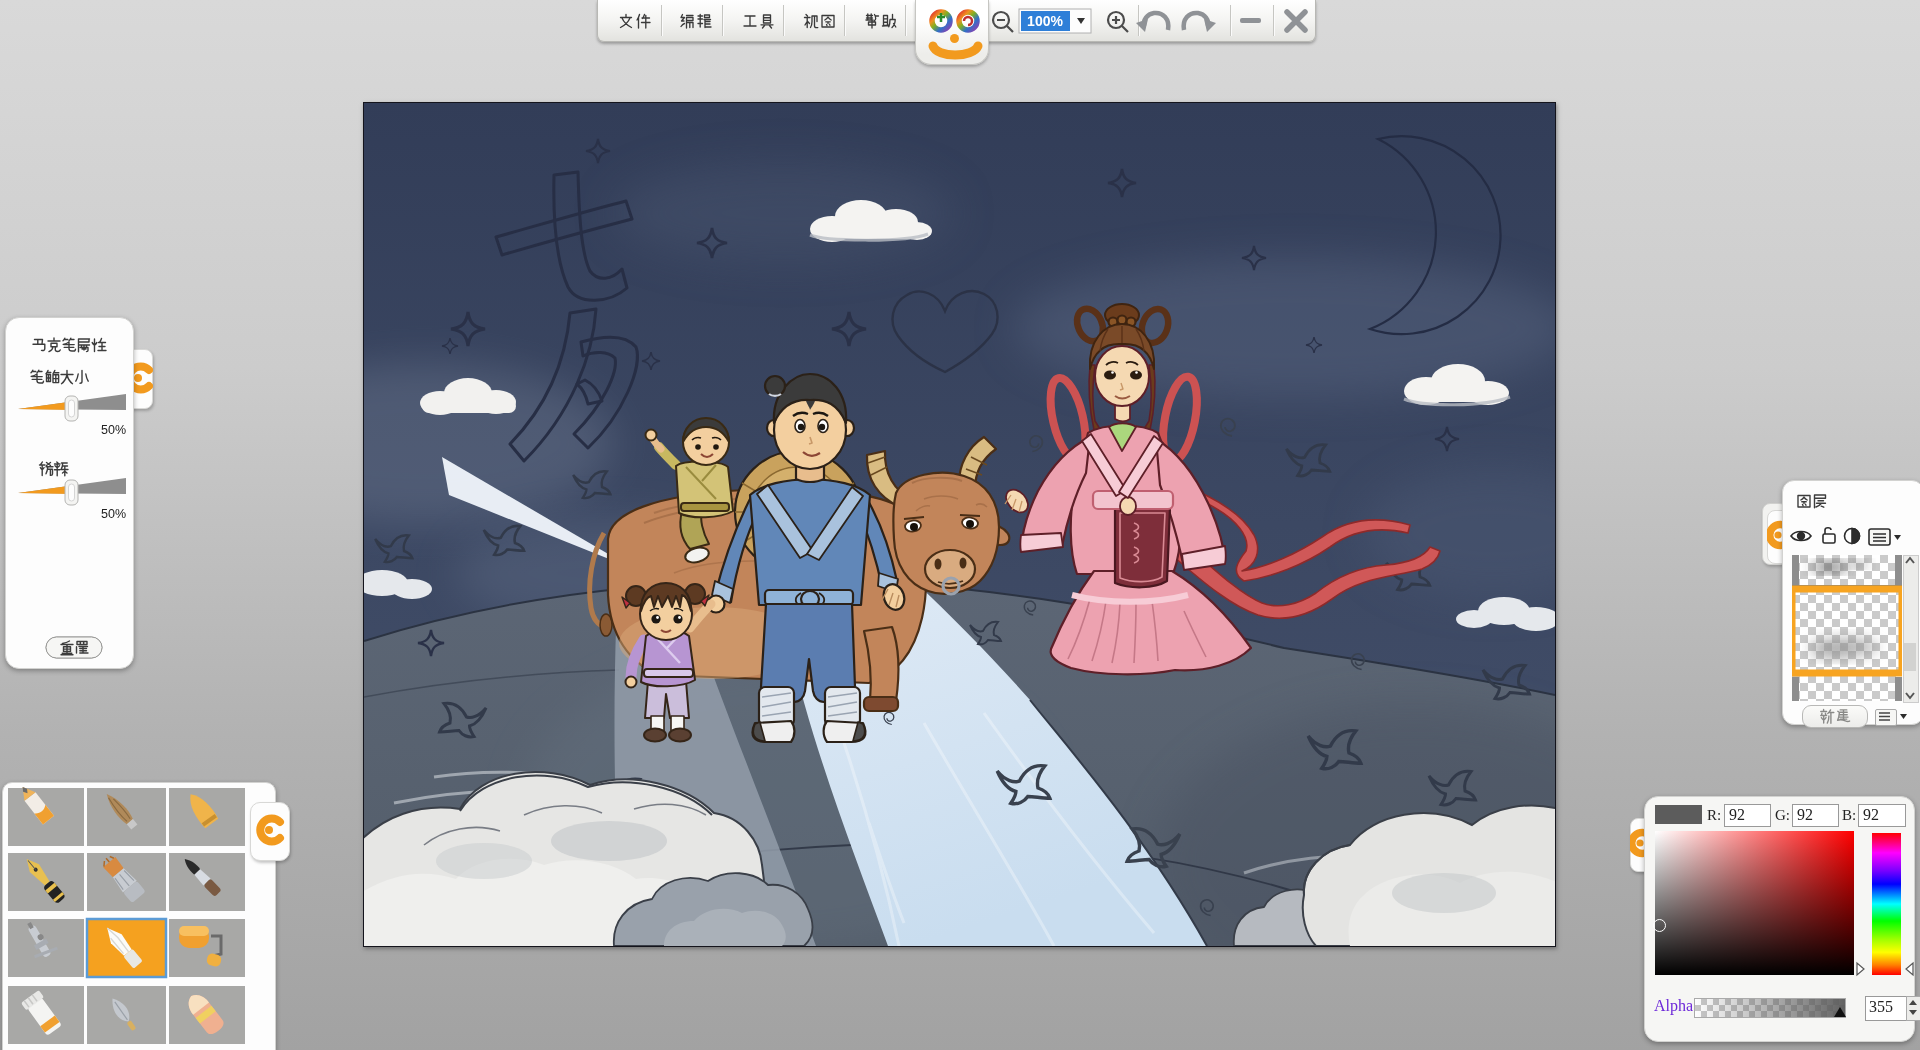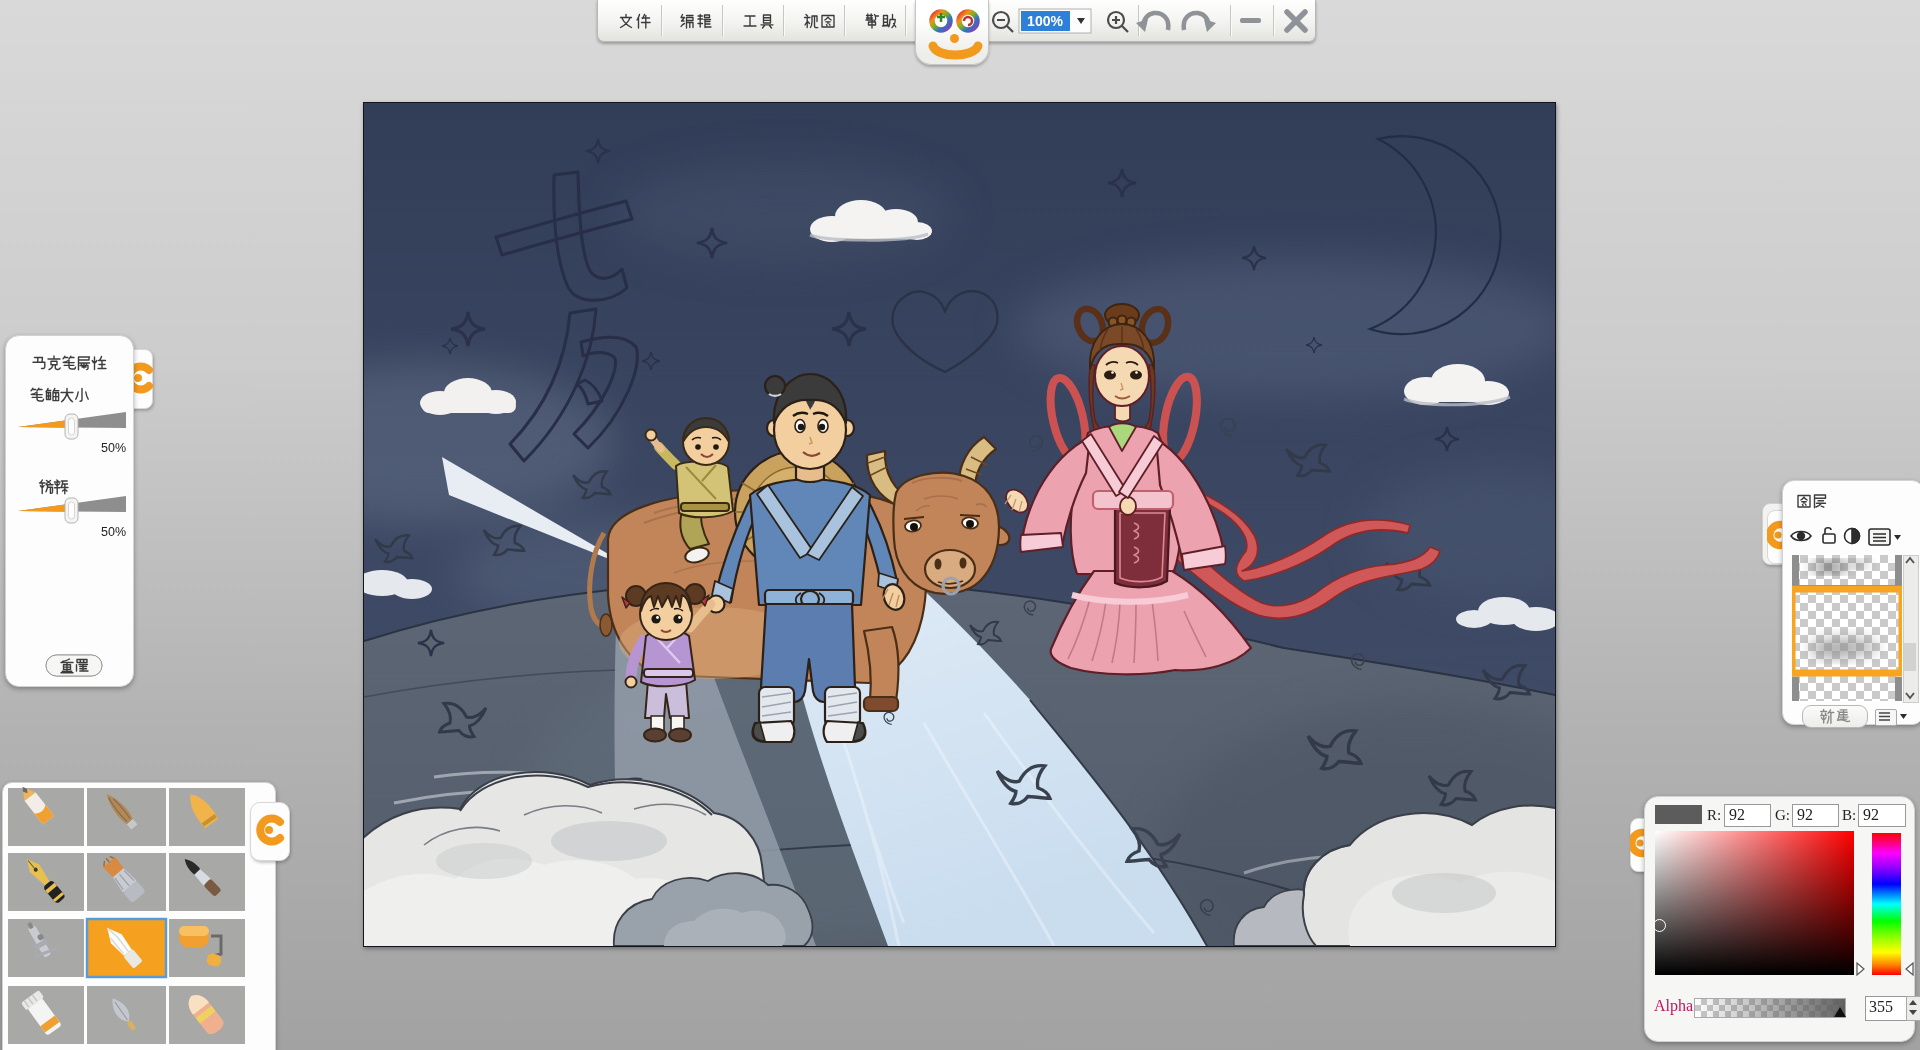--- a/index.html
+++ b/index.html
@@ -487,21 +487,21 @@
 <path d="M986,742 C958,746 938,768 940,792" fill="none" stroke="#3a3f48" stroke-width="2"></path>
 </g>
 </svg>
 </div>
 
 <div style="position:absolute;left:125px;top:349px;width:26px;height:58px;background:#fdfdfd;border:1px solid #d8d8d6;border-radius:8px;box-shadow:1px 2px 3px rgba(0,0,0,.22);"></div>
 <svg style="position:absolute;left:125px;top:349px;width:28px;height:58px" viewBox="0 0 28 58">
 <path d="M24,21 A11.5,11.5 0 1 0 24,37" fill="none" stroke="#f29a1e" stroke-width="8" stroke-linecap="round"></path>
 <circle cx="13" cy="29" r="4" fill="#f29a1e"></circle>
 </svg>
-<div class="panel" style="left:5px;top:335px;width:127px;height:350px;border-radius:14px;text-align:center;">
+<div class="panel" style="left:5px;top:317px;width:127px;height:350px;border-radius:14px;text-align:center;">
 <svg width="127" height="350" viewBox="0 0 127 350">
 <g stroke="#3c3c3c" stroke-width="1.4" fill="none" stroke-linecap="round" stroke-linejoin="round">
 <use href="#c-ma" x="25" y="19" width="15" height="15"></use>
         <use href="#c-ke" x="40" y="19" width="15" height="15"></use>
         <use href="#c-bi" x="55" y="19" width="15" height="15"></use>
         <use href="#c-shu3" x="70" y="19" width="15" height="15"></use>
         <use href="#c-xing" x="85" y="19" width="15" height="15"></use>
 <use href="#c-bi" x="23" y="51" width="14" height="14"></use>
         <use href="#c-chu" x="38" y="51" width="14" height="14"></use>
         <use href="#c-da" x="53" y="51" width="14" height="14"></use>
@@ -721,21 +721,21 @@
 <div class="serif" style="position:absolute;left:197px;top:10px;font-size:15px;color:#222;">B:</div>
 <div style="position:absolute;left:213px;top:7px;width:46px;height:21px;background:#fff;border:1px solid #999;"></div>
 <div class="serif" style="position:absolute;left:218px;top:9px;font-size:16px;color:#222;">92</div>
 <div style="position:absolute;left:10px;top:34px;width:199px;height:144px;background:linear-gradient(to bottom,rgba(0,0,0,0),#000),linear-gradient(to right,#fff,#f00);"></div>
 <div style="position:absolute;left:8px;top:122px;width:11px;height:11px;border:1.5px solid #fff;border-radius:50%;"></div>
 <div style="position:absolute;left:227px;top:36px;width:29px;height:142px;background:linear-gradient(to bottom,#ff0000 0%,#ff00ff 14%,#8000ff 26%,#0000ff 36%,#00ffff 50%,#00ff00 62%,#a0ff00 75%,#ffff00 84%,#ff8000 93%,#ff0000 100%);"></div>
 <svg style="position:absolute;left:210px;top:164px;width:60px;height:16px" viewBox="0 0 60 16">
 <path d="M2,2 L2,14 L9,8 Z" fill="#fff" stroke="#555" stroke-width="1.2"></path>
 <path d="M58,2 L58,14 L51,8 Z" fill="#fff" stroke="#555" stroke-width="1.2"></path>
 </svg>
-<div class="serif" style="position:absolute;left:9px;top:200px;font-size:16px;color:#be185d;">Alpha</div>
+<div class="serif" style="position:absolute;left:9px;top:200px;font-size:16px;color:#6d28d9;">Alpha</div>
 <div style="position:absolute;left:49px;top:201px;width:150px;height:18px;border:1px solid #aaa;background-color:#fff;background-image:linear-gradient(to right,rgba(90,90,90,0),rgba(90,90,90,0.95)),linear-gradient(45deg,#c8c8c8 25%,transparent 25%,transparent 75%,#c8c8c8 75%),linear-gradient(45deg,#c8c8c8 25%,transparent 25%,transparent 75%,#c8c8c8 75%);background-size:100% 100%,12px 12px,12px 12px;background-position:0 0,0 0,6px 6px;"></div>
 <svg style="position:absolute;left:185px;top:208px;width:20px;height:14px" viewBox="0 0 20 14">
 <path d="M10,2 L16,12 L4,12 Z" fill="#111"></path>
 </svg>
 <div style="position:absolute;left:220px;top:199px;width:40px;height:23px;background:#fff;border:1px solid #999;"></div>
 <div class="serif" style="position:absolute;left:224px;top:201px;font-size:16px;color:#222;">355</div>
 <div style="position:absolute;left:261px;top:199px;width:14px;height:23px;background:#ececea;border:1px solid #aaa;"></div>
 <svg style="position:absolute;left:261px;top:199px;width:14px;height:23px" viewBox="0 0 14 23">
 <path d="M3,9 L7,4 L11,9 Z" fill="#444"></path>
       <path d="M3,14 L7,19 L11,14 Z" fill="#444"></path>

